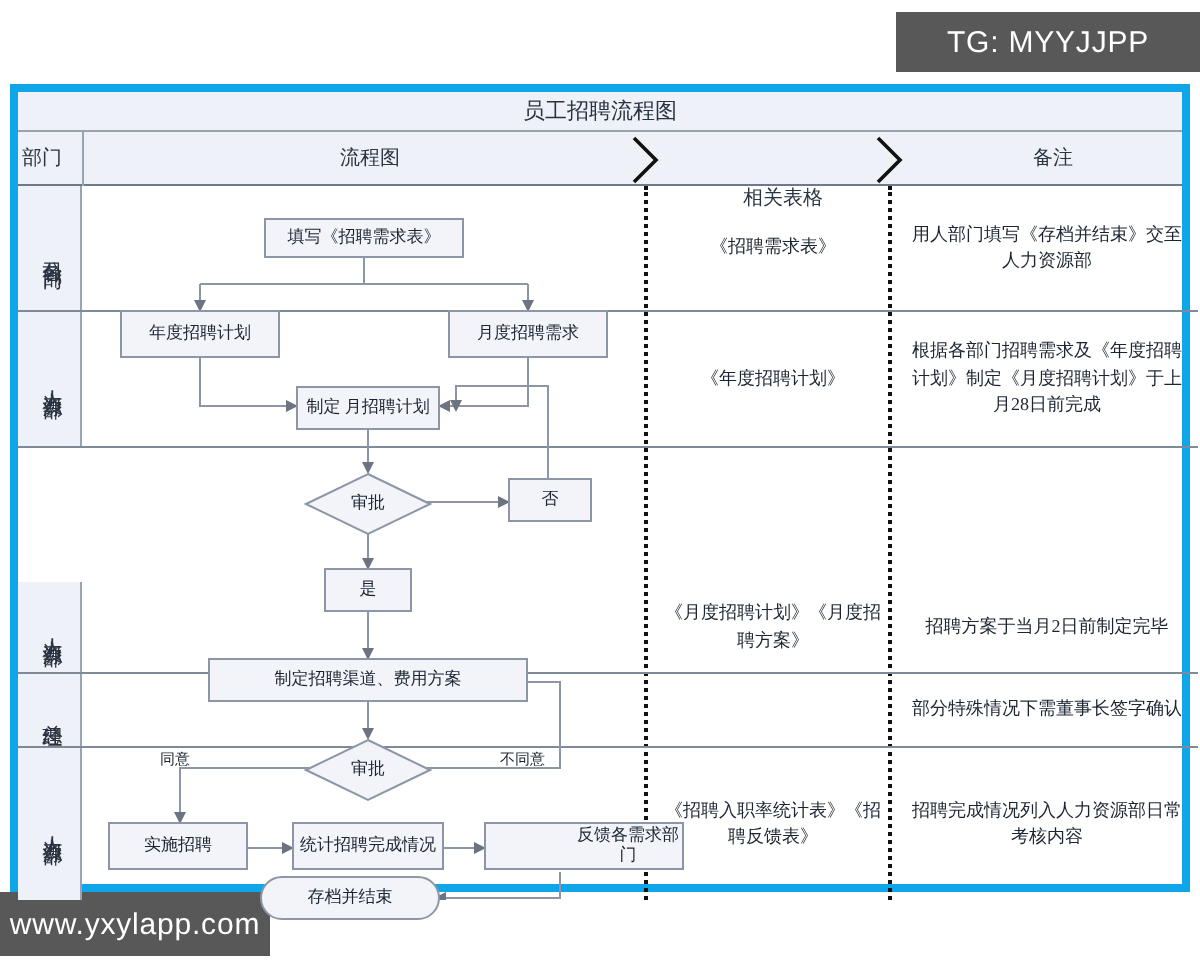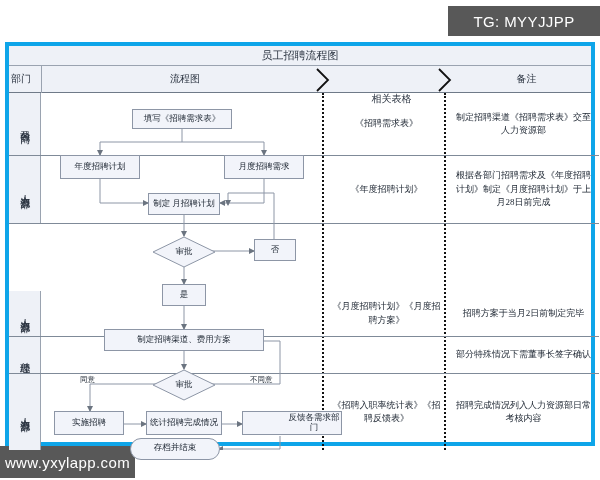--- a/index.html
+++ b/index.html
@@ -146,21 +146,21 @@
   .node {
     position: absolute;
     background: #f2f4fa;
     border: 1px solid #8d96a6;
     box-sizing: border-box;
     display: flex; align-items: center; justify-content: center;
     font-size: 8.5px; color: #1b2430;
     text-align: center;
     line-height: 1.15;
   }
-  .node.rounded { border-radius: 14px; font-family: Liberation Mono, monospace; }
+  .node.rounded { border-radius: 14px; }
   .diamond-wrap {
     position: absolute;
     display: flex; align-items: center; justify-content: center;
   }
   .diamond-shape {
     position: absolute; left: 0; top: 0; width: 100%; height: 100%;
   }
   .diamond-text {
     position: relative;
     font-size: 8.5px; color: #1b2430;
@@ -202,21 +202,21 @@
     </svg>
 
     <div class="dotted-sep" id="sep-1"></div>
     <div class="dotted-sep" id="sep-2"></div>
 
     <div class="row" style="top:47px; height:63px;">
       <div class="dept-cell">
         <span class="dept-label">公司各部门</span>
       </div>
       <div class="form-cell">《招聘需求表》</div>
-      <div class="note-cell">制定招聘渠道《招聘需求表》交至人力资源部</div>
+      <div class="note-cell">用人部门填写《存档并结束》交至人力资源部</div>
     </div>
 
     <div class="row" style="top:110px; height:68px;">
       <div class="dept-cell">
         <span class="dept-label">人力资源部</span>
       </div>
       <div class="form-cell">《年度招聘计划》</div>
       <div class="note-cell">根据各部门招聘需求及《年度招聘计划》制定《月度招聘计划》于上月28日前完成</div>
     </div>
 

